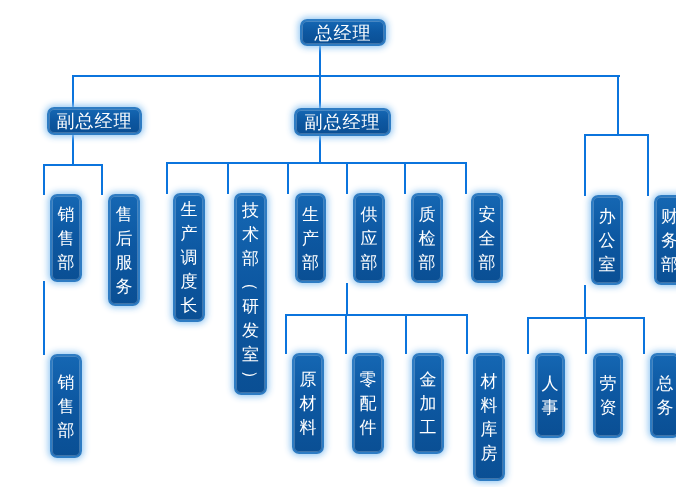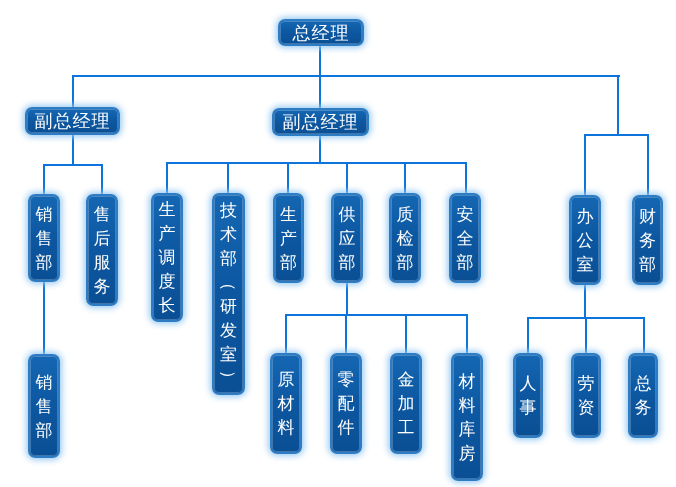--- a/index.html
+++ b/index.html
@@ -4,21 +4,21 @@
 <style>
   html,body{margin:0;padding:0;background:#ffffff;}
   body{font-family:"Liberation Sans","DejaVu Sans",sans-serif;}
   .stage{position:relative;width:676px;height:487px;background:#ffffff;overflow:hidden;}
   .line{position:absolute;background:#0b74dd;}
   .box{
     position:absolute;box-sizing:border-box;
     background:linear-gradient(180deg,#1567b3 0%,#0d58a2 45%,#0a4f94 100%);
     border:2px solid #2e7cc3;border-radius:7px;
     box-shadow:0 0 6px 2px rgba(150,200,242,.95), inset 0 0 0 1px rgba(255,255,255,.22);
-    color:#ffffff;display:flex;align-items:center;justify-content:center;
+    color:#ffffff;display:flex;align-items:center;justify-content:center;margin-left:22px;
   }
   .box.h{font-size:18px;letter-spacing:1px;white-space:nowrap;}
   .box .box-label{display:flex;align-items:center;justify-content:center;}
   .box.v .box-label{flex-direction:column;gap:7px;height:100%;font-size:17px;}
   .box.h .box-label{font-size:18px;}
   .ch{display:block;line-height:1;}
   .ch.rot{transform:rotate(90deg);}
 </style>
 </head>
 <body>

